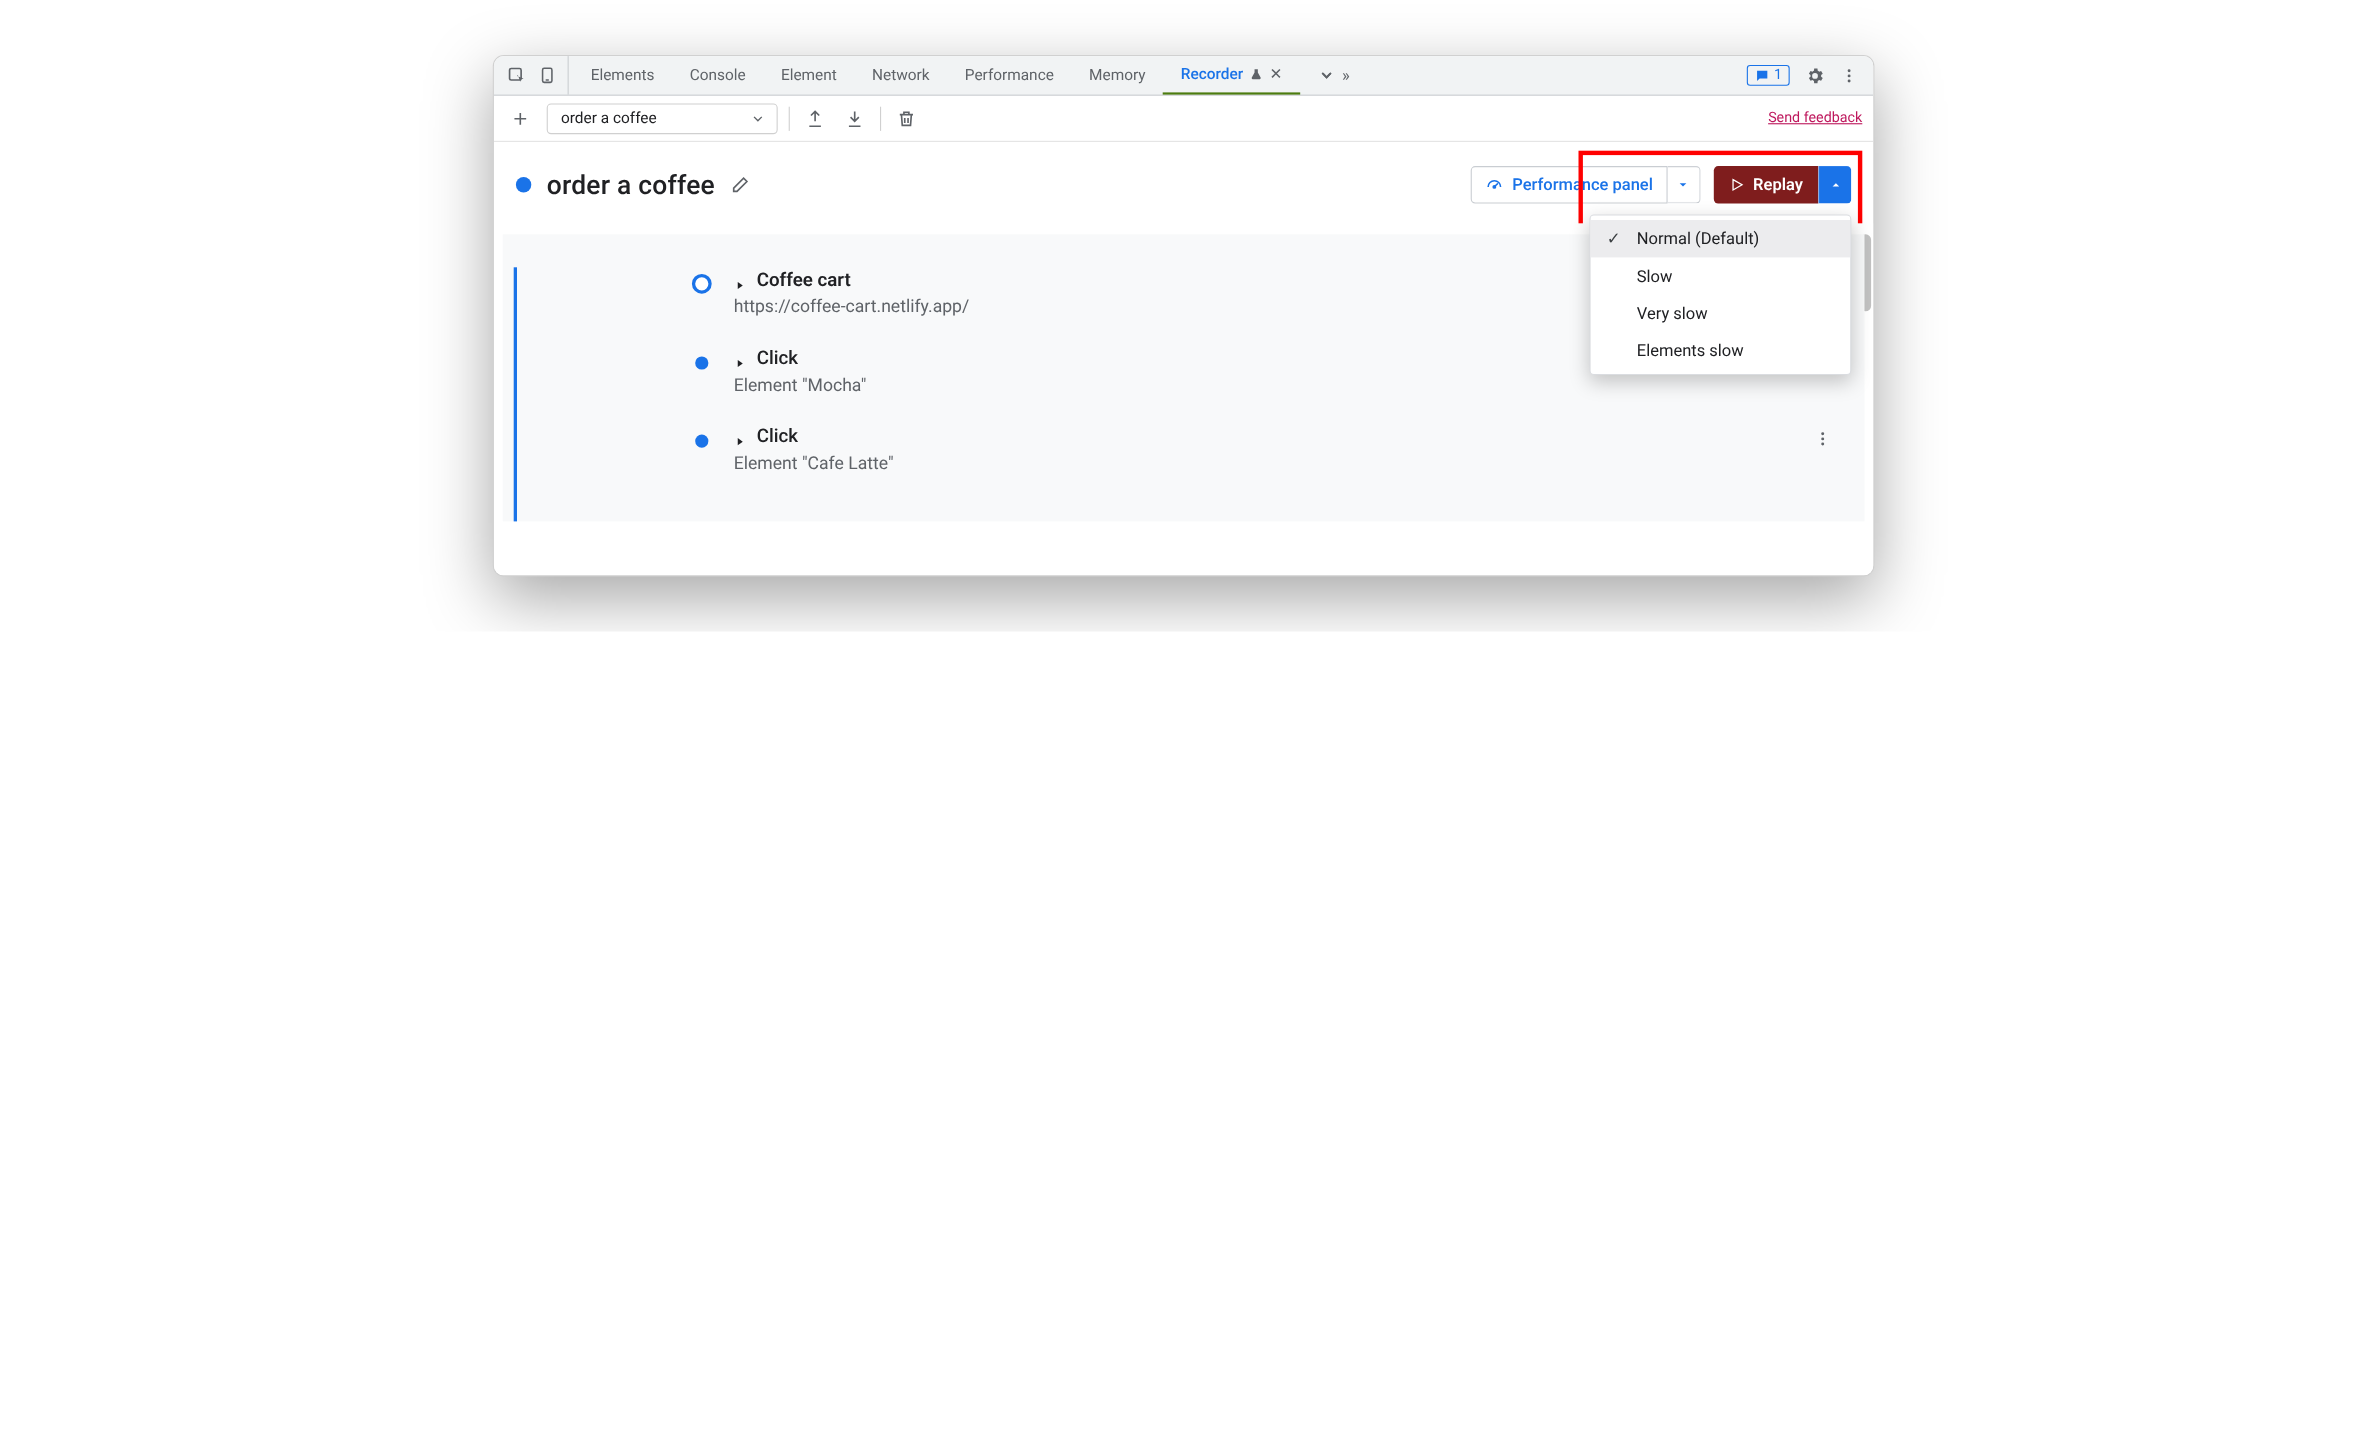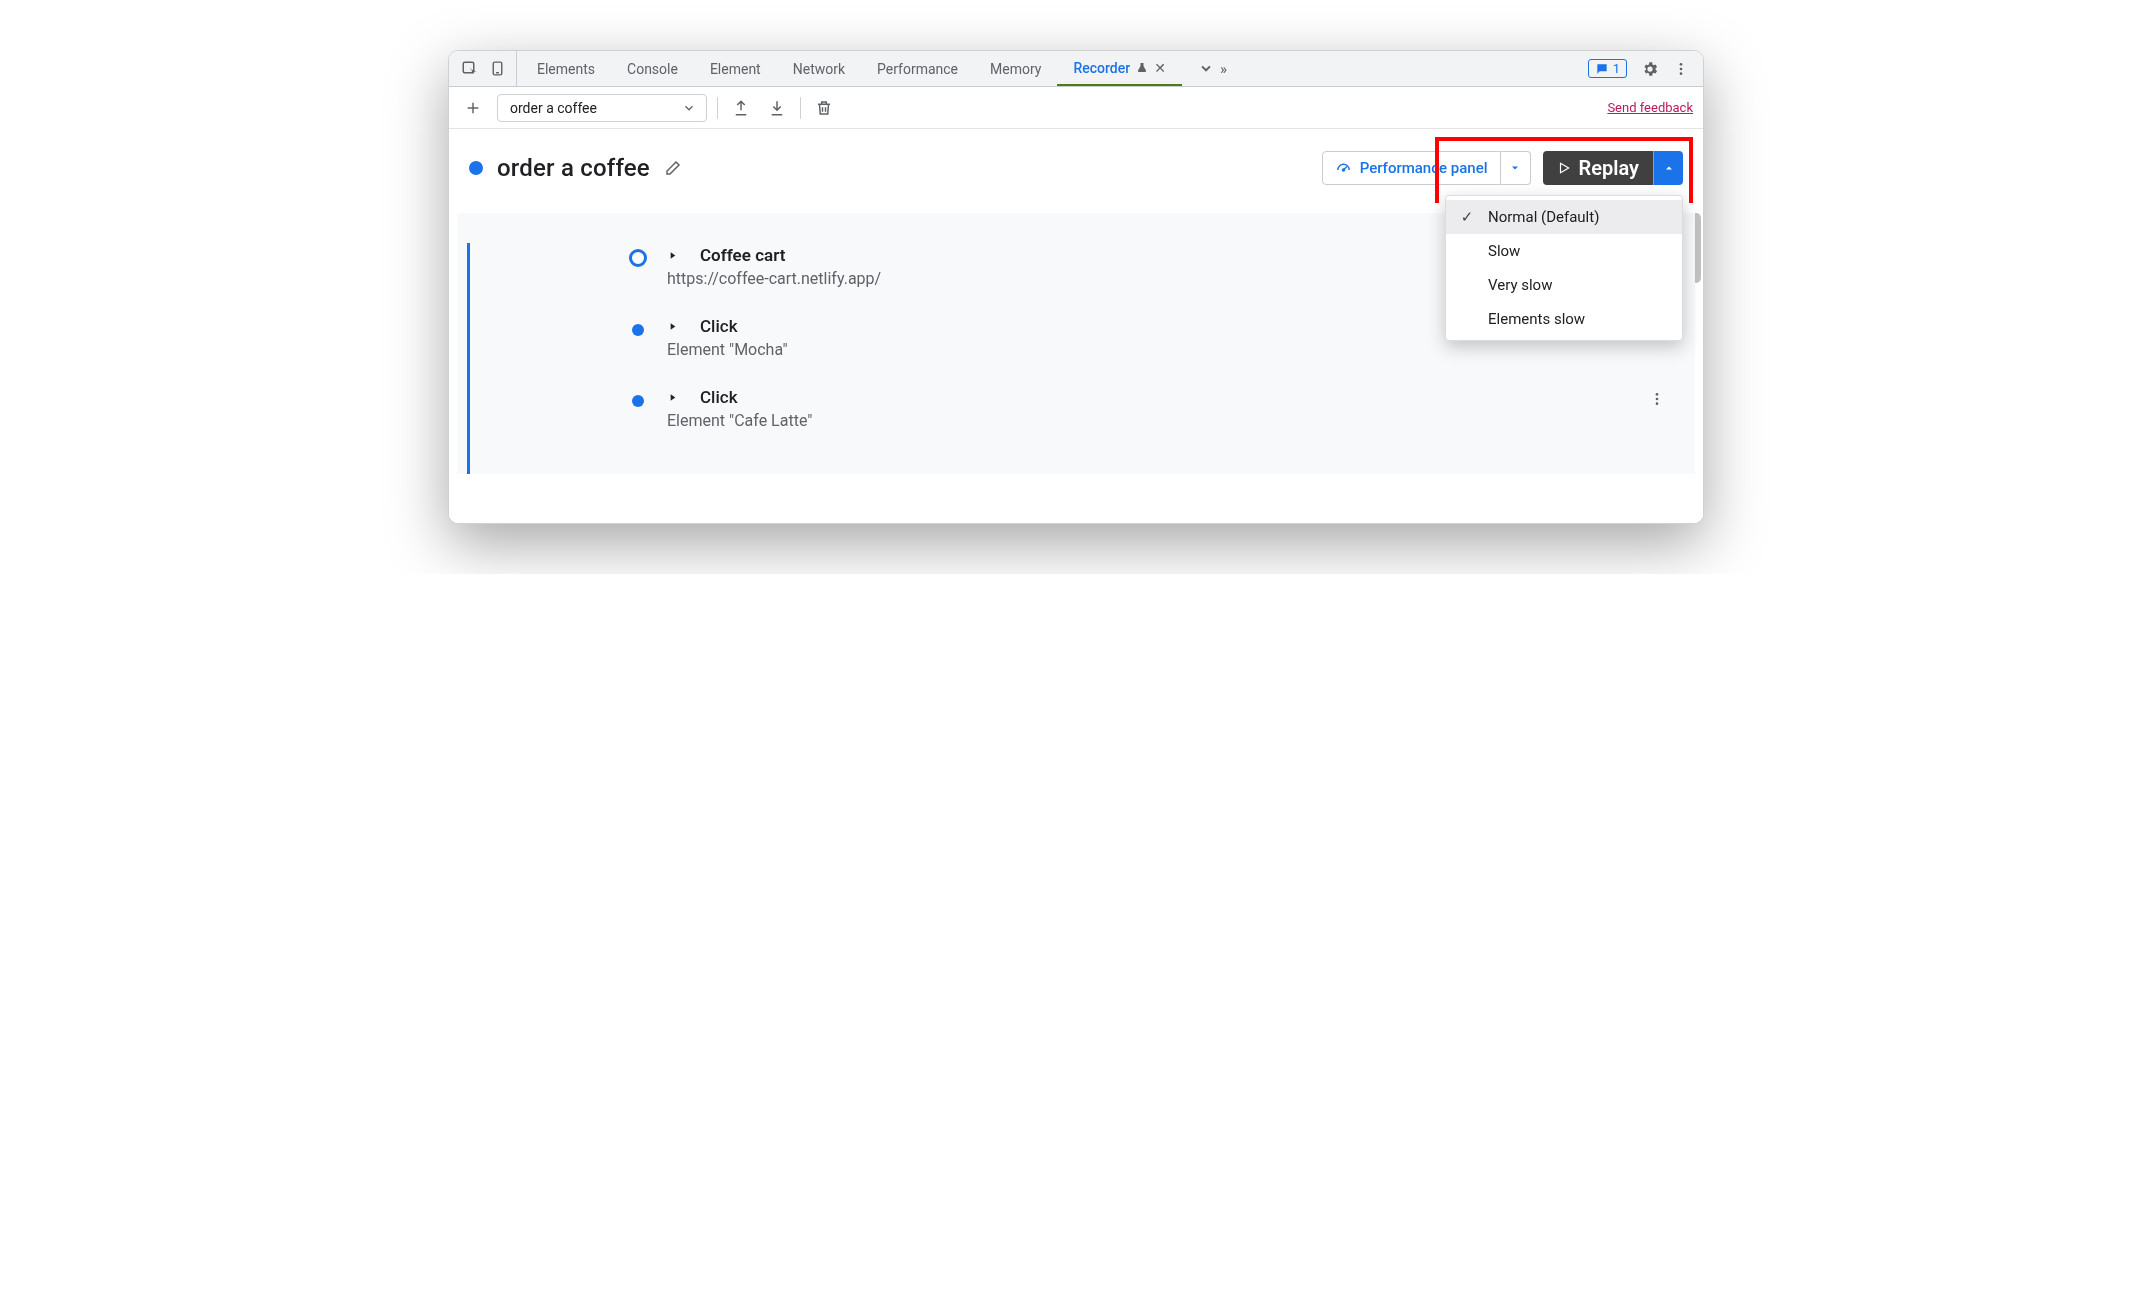--- a/index.html
+++ b/index.html
@@ -103,21 +103,21 @@
   }
   .perf-drop {
     border: 1px solid #c9cdd2; border-left: none; border-radius: 0 4px 4px 0;
     height: 34px; width: 30px; display: inline-flex; align-items: center; justify-content: center;
     color: #1a73e8;
   }
   .perf-group { display: inline-flex; }
   .replay-group { display: inline-flex; }
   .replay-btn {
     display: inline-flex; align-items: center; gap: 8px;
-    background: #404040; color: #fff; font-size: 20px; font-weight: 600;
+    background: #7f1d1d; color: #fff; font-size: 15px; font-weight: 600;
     height: 34px; padding: 0 14px; border-radius: 4px 0 0 4px;
   }
   .replay-drop {
     background: #1a73e8; color: #fff; border-left: 1px solid rgba(255,255,255,.35);
     height: 34px; width: 30px; display: inline-flex; align-items: center; justify-content: center;
     border-radius: 0 4px 4px 0;
   }
   
   .highlight-box {
     position: absolute;
@@ -174,21 +174,21 @@
     padding: 14px 40px 14px 40px;
   }
   .step .node {
     position: absolute; left: -1px; top: 18px;
     width: 18px; height: 18px; border-radius: 50%;
     background: #fff; border: 3px solid #1a73e8; transform: translateX(-50%);
   }
   .step .node.filled {
     width: 12px; height: 12px; background: #1a73e8; border: none; top: 22px;
   }
-  .step-head { display: flex; align-items: center; gap: 22px; }
+  .step-head { display: flex; align-items: flex-end; gap: 10px; }
   .step-title { font-size: 17px; font-weight: 600; }
   .step-title.normal { font-weight: 500; }
   .step-sub { font-size: 16px; color: #5f6368; margin-top: 4px; }
   .step .caret { color: #202124; }
   .step-more {
     position: absolute; right: 10px; top: 18px; color: #5f6368;
   }
   .scroll-indicator {
     position: absolute; right: 2px; top: 10px; width: 10px; height: 70px;
     background: #c1c1c1; border-radius: 6px;

